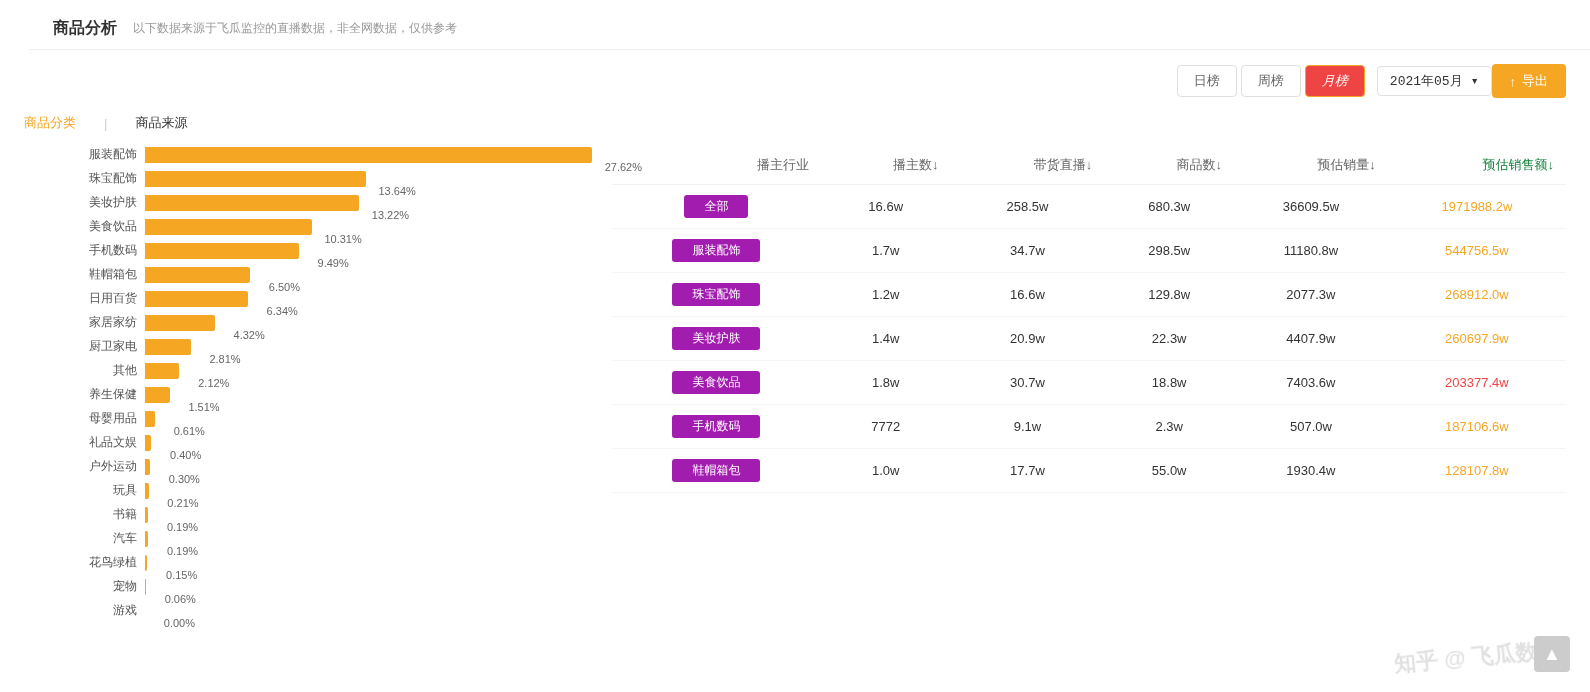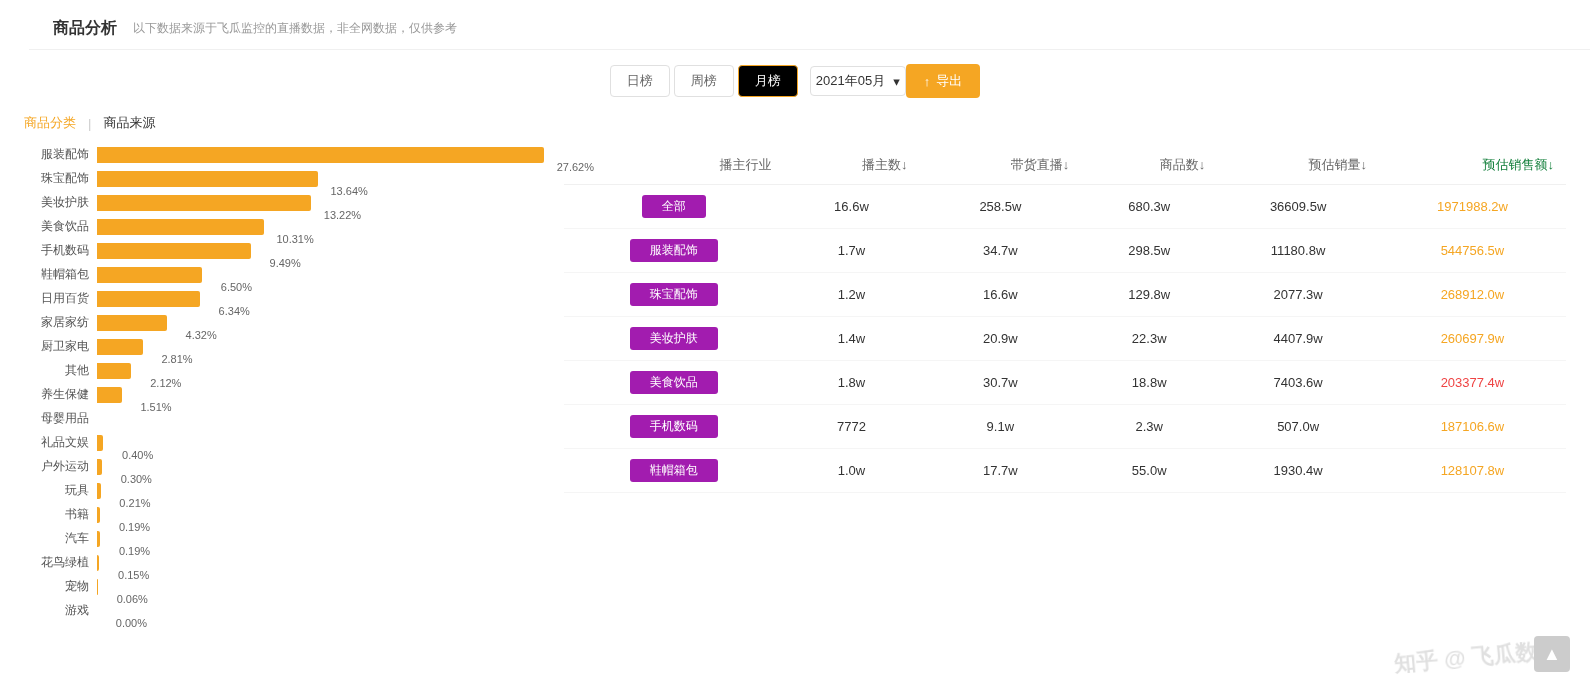--- a/index.html
+++ b/index.html
@@ -2,34 +2,34 @@
 <html><head>
   <meta charset="utf-8">
   <style>
     * { box-sizing: border-box; margin: 0; padding: 0; }
     body { font-family: "Microsoft YaHei", "PingFang SC", Arial, sans-serif; background: #fff; color: #333; font-size: 13px; }
 
     .page-header { padding: 18px 24px 10px; border-bottom: 1px solid #f0f0f0; display: flex; align-items: center; gap: 16px; margin-left: 29px; }
     .page-title { font-size: 16px; font-weight: bold; color: #333; }
     .page-subtitle { font-size: 12px; color: #999; }
 
-    .toolbar { padding: 14px 24px; display: flex; align-items: center; justify-content: center; }
+    .toolbar { padding: 14px 24px; display: flex; align-items: center; justify-content: flex-end; }
     .tab-group { display: flex; gap: 4px; align-items: center; }
     .tab-btn { padding: 6px 16px; border: 1px solid #e0e0e0; background: #fff; cursor: pointer; border-radius: 4px; font-size: 13px; color: #666; }
-    .tab-btn.active { background: #000000; color: #fff; border-color: #f5a623; }
-    .date-select { display: flex; align-items: center; border: 1px solid #e0e0e0; border-radius: 4px; padding: 5px 5px; cursor: pointer; font-size: 13px; color: #333; background: #fff; margin-left: 8px; gap: 8px; }
+    .tab-btn.active { background: #ef4444; color: #fff; border-color: #f5a623; font-style: italic; }
+    .date-select { display: flex; align-items: center; border: 1px solid #e0e0e0; border-radius: 4px; padding: 5px 12px; cursor: pointer; font-size: 13px; color: #333; background: #fff; margin-left: 8px; gap: 8px; font-family: Liberation Mono, monospace; }
     .export-btn { display: flex; align-items: center; gap: 6px; background: #f5a623; color: #fff; border: none; border-radius: 4px; padding: 8px 18px; cursor: pointer; font-size: 13px; font-weight: 500; }
 
-    .category-tabs { padding: 0 24px 12px; display: flex; gap: 0; align-items: center; }
+    .category-tabs { padding: 0 24px 12px; display: flex; gap: 16px; align-items: center; }
     .cat-tab { font-size: 13px; cursor: pointer; padding: 2px 0; }
     .cat-tab.active { color: #f5a623; font-weight: 500; }
     .cat-tab.inactive { color: #333; }
     .cat-divider { margin: 0 12px; color: #ccc; }
 
-    .main-content { display: flex; padding: 0 24px 20px; gap: 20px; }
+    .main-content { display: flex; padding: 0 24px 20px; gap: 20px; margin-left: 48px; }
 
     
     .chart-section { flex: 0 0 520px; }
     .bar-item { display: flex; align-items: center; margin-bottom: 7px; }
     .bar-label { width: 65px; text-align: right; font-size: 12px; color: #555; margin-right: 8px; white-space: nowrap; }
     .bar-track { flex: 1; height: 16px; position: relative; }
     .bar-fill { height: 100%; background: #f5a623; border-radius: 0 2px 2px 0; position: relative; }
     .bar-pct { position: absolute; right: -50px; top: 12px; font-size: 11px; color: #666; white-space: nowrap; line-height: 16px; }
 
     
@@ -159,20 +159,25 @@
       <div class="bar-item">
     <span class="bar-label">养生保健</span>
     <div class="bar-track">
       <div class="bar-fill" style="width:5.5%">
         <span class="bar-pct">1.51%</span>
       </div>
     </div>
   </div>
       <div class="bar-item">
     <span class="bar-label">母婴用品</span>
+    <div class="bar-track">
+      <div class="bar-fill" style="width:2.2%">
+        <span class="bar-pct">0.61%</span>
+      </div>
+    </div>
   </div>
       <div class="bar-item">
     <span class="bar-label">礼品文娱</span>
     <div class="bar-track">
       <div class="bar-fill" style="width:1.4%">
         <span class="bar-pct">0.40%</span>
       </div>
     </div>
   </div>
       <div class="bar-item">

